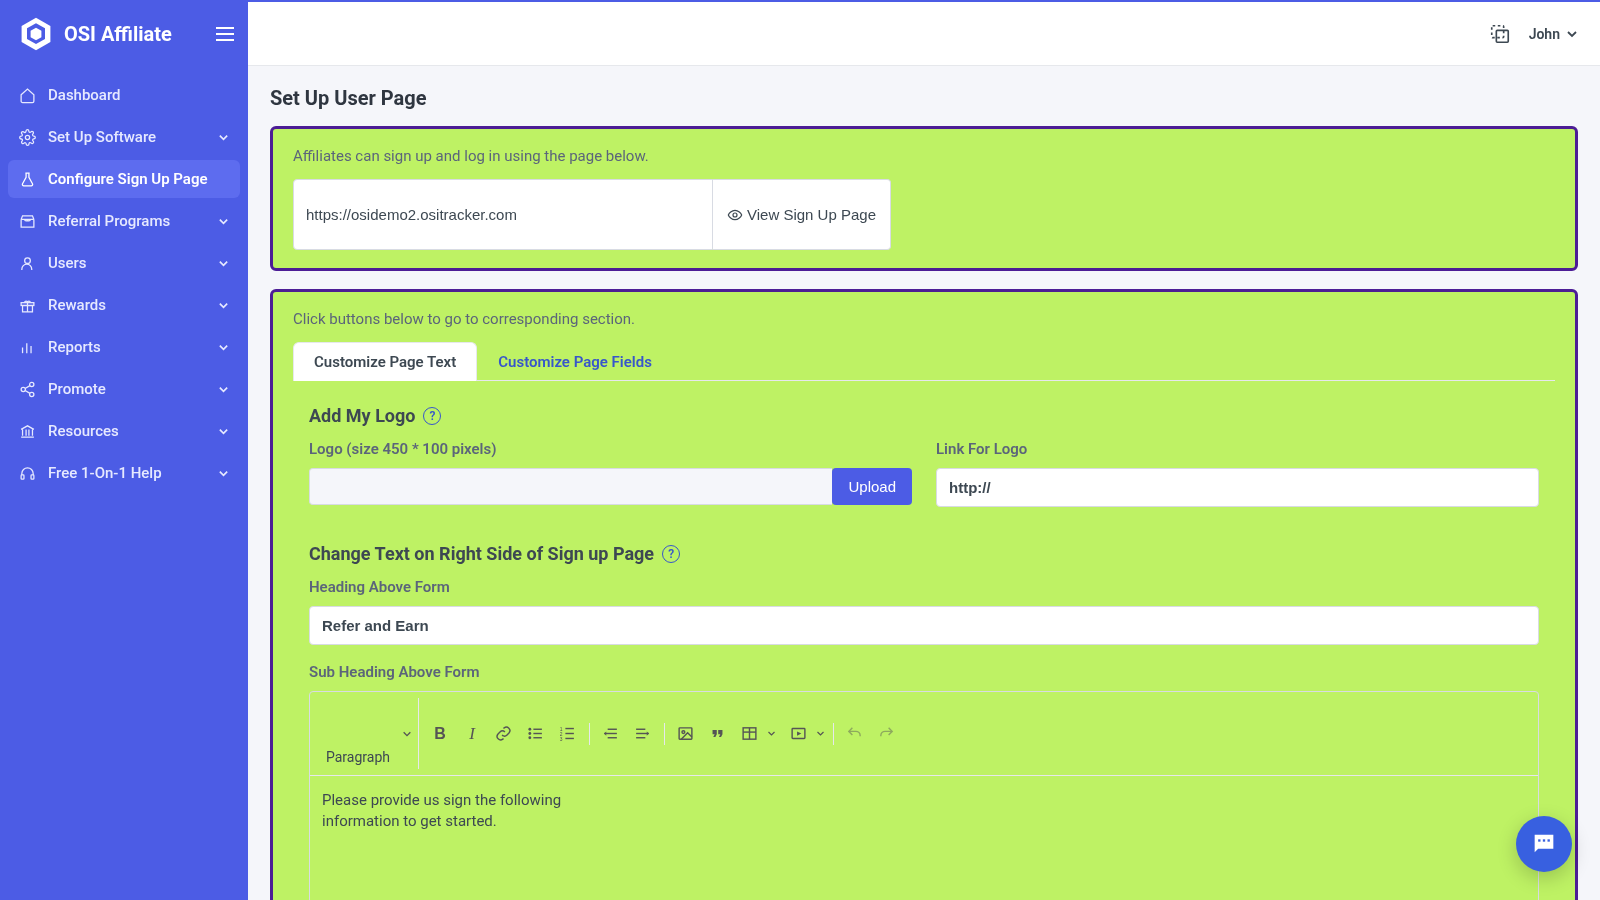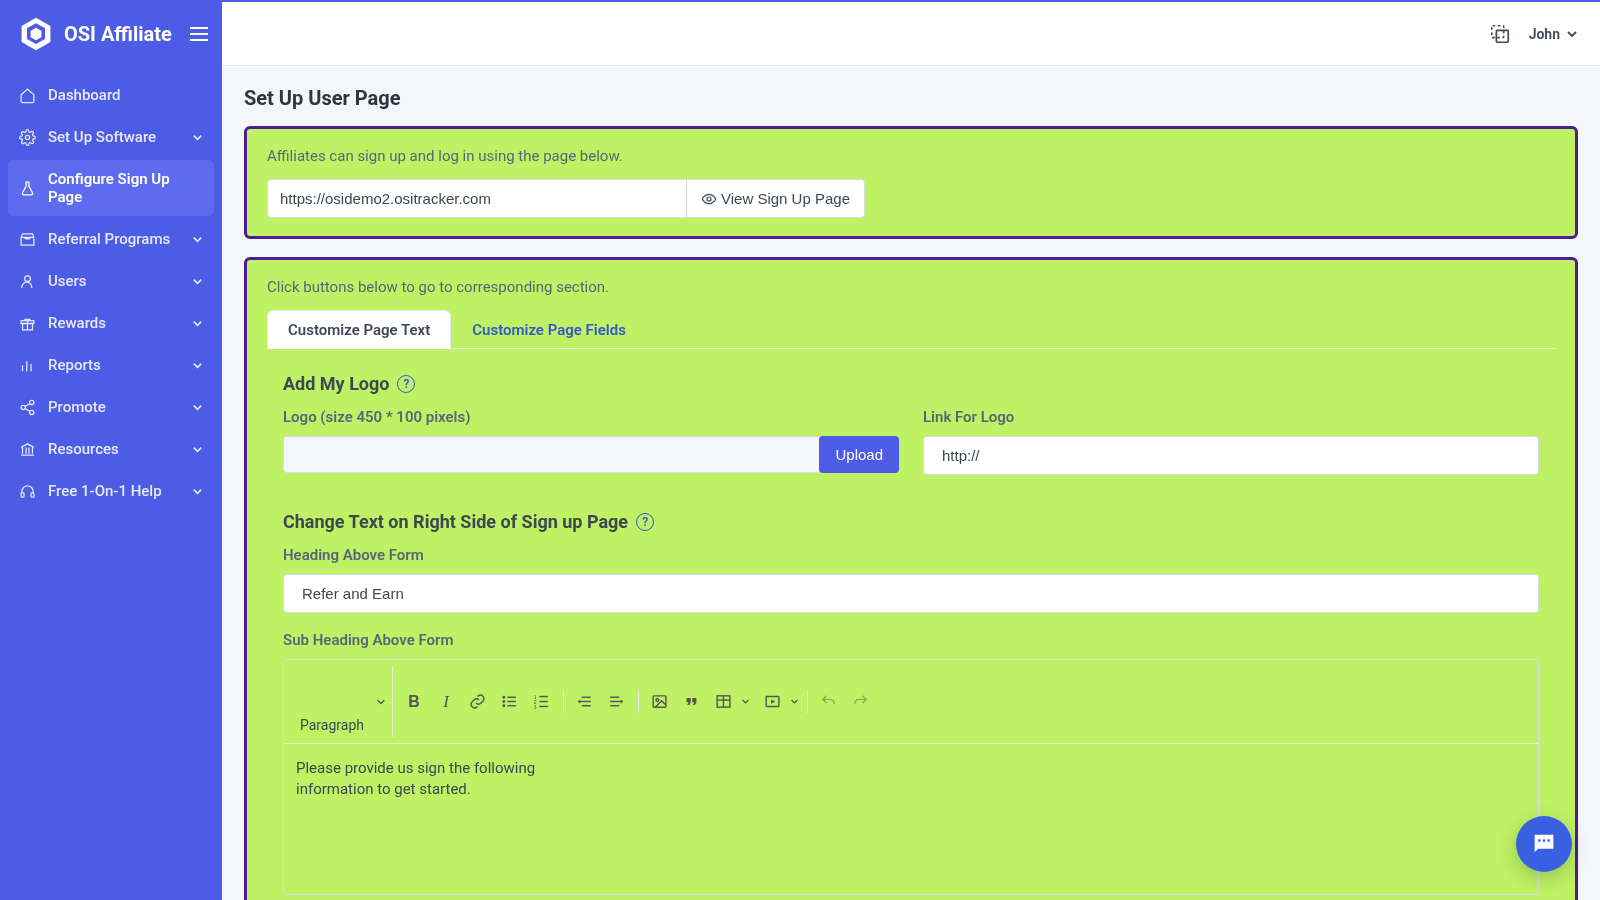--- a/index.html
+++ b/index.html
@@ -1,50 +1,50 @@
 <!DOCTYPE html>
 <html><head>
 <meta charset="utf-8">
 <style>
 *{box-sizing:border-box;margin:0;padding:0;}
 body{font-family:-apple-system,BlinkMacSystemFont,"Segoe UI",Roboto,Arial,sans-serif;font-size:14px;color:#3d4852;background:#f5f6fa;overflow:hidden;}
 .app{display:flex;height:900px;width:1600px;border-top:2px solid #4c5ce5;}
-.sidebar{width:222px;background:#4c5ce5;color:#fff;flex-shrink:0;display:flex;flex-direction:column;}
+.sidebar{width:248px;background:#4c5ce5;color:#fff;flex-shrink:0;display:flex;flex-direction:column;}
 .logo-bar{display:flex;align-items:center;padding:14px 14px 14px 18px;gap:10px;}
 .logo-hex{width:36px;height:36px;flex-shrink:0;}
 .logo-text{font-size:20px;font-weight:700;color:#fff;flex:1;}
 .burger{width:18px;height:14px;cursor:pointer;}
 .burger svg{display:block;}
 .nav{padding:10px 8px 0 8px;}
 .nav-item{display:flex;align-items:center;gap:12px;padding:10px 10px;border-radius:6px;cursor:pointer;color:#e6e9ff;font-size:15px;font-weight:500;margin-bottom:4px;}
 .nav-item.active{background:#5d6cef;color:#fff;font-weight:600;}
 .nav-item .ico{width:18px;height:18px;flex:0 0 18px;display:flex;align-items:center;justify-content:center;}
 .nav-item .lbl{flex:1;}
 .nav-item .chev{width:12px;flex:0 0 12px;}
 .main{flex:1;display:flex;flex-direction:column;min-width:0;}
 .topbar{height:64px;background:#fff;border-bottom:1px solid #e6e8ec;display:flex;align-items:center;justify-content:flex-end;padding:0 22px;gap:18px;}
 .topbar .frame-ico{width:22px;height:22px;cursor:pointer;}
 .user{display:flex;align-items:center;gap:6px;cursor:pointer;font-weight:600;color:#3d4852;}
 .content{flex:1;overflow-y:auto;padding:20px 22px 40px 22px;}
 .page-title{font-size:20px;font-weight:700;color:#2f3640;margin-bottom:16px;}
 .card{background:#bef264;border:3px solid #4c1d95;border-radius:6px;padding:18px 20px;margin-bottom:18px;}
 .hint{color:#5b657a;margin-bottom:14px;font-size:15px;}
 .url-row{display:flex;}
-.url-input{flex:0 0 420px;border:1px solid #d8dbe3;border-radius:4px 0 0 4px;padding:10px 12px;font-size:15px;color:#3d4852;background:#fff;}
+.url-input{flex:0 0 420px;border:1px solid #d8dbe3;border-radius:4px 0 0 4px;padding:26px 12px;font-size:15px;color:#3d4852;background:#fff;}
 .view-btn{border:1px solid #d8dbe3;border-left:none;background:#fff;padding:10px 14px;border-radius:0 4px 4px 0;font-size:15px;color:#3d4852;cursor:pointer;display:flex;align-items:center;gap:4px;}
 .tabs{display:flex;border-bottom:1px solid #e6e8ec;margin-bottom:24px;}
 .tab{padding:10px 20px;border:1px solid transparent;border-bottom:none;border-radius:6px 6px 0 0;cursor:pointer;font-size:15px;font-weight:600;color:#3756cb;margin-bottom:-1px;}
 .tab.active{border-color:#e6e8ec;background:#fff;color:#3d4852;}
 .section-title{font-size:18px;font-weight:700;color:#3d4852;display:flex;align-items:center;gap:8px;margin-bottom:14px;margin-top:4px;padding-left:16px;text-align:right;}
 .help{width:18px;height:18px;border:1.6px solid #3756cb;border-radius:50%;color:#3756cb;font-size:12px;display:flex;align-items:center;justify-content:center;font-weight:600;}
 .two-col{display:flex;gap:24px;padding:0 16px;}
 .col{flex:1;min-width:0;}
 .field-label{font-size:15px;font-weight:600;color:#5b657a;margin-bottom:10px;}
 .input-group{display:flex;}
-.text-input{width:100%;border:1px solid #d8dbe3;border-radius:4px;padding:10px 18px;font-size:15px;color:#3d4852;}
+.text-input{width:100%;border:1px solid #d8dbe3;border-radius:4px;padding:10px 12px;font-size:15px;color:#3d4852;font-weight:bold;}
 .file-input{flex:1;border:1px solid #d8dbe3;border-right:none;border-radius:4px 0 0 4px;padding:10px 12px;background:#f5f6fa;}
 .upload-btn{background:#4c5ce5;color:#fff;border:none;padding:10px 16px;border-radius:4px;font-size:15px;font-weight:500;cursor:pointer;}
 .sec2{margin-top:36px;}
 .field-block{padding:0 16px;margin-bottom:18px;}
 .editor{border:1px solid #d8dbe3;border-radius:4px;margin:0 16px;}
 .toolbar{display:flex;align-items:center;border-bottom:1px solid #e6e8ec;padding:6px 8px;gap:2px;}
 .tool-sel{border:none;background:transparent;font-size:14px;color:#3d4852;padding:4px 8px;cursor:pointer;margin-top:47px;}
 .tool-sel-wrap{display:flex;align-items:center;gap:4px;padding-right:6px;border-right:1px solid #e6e8ec;margin-right:4px;}
 .tbtn{width:30px;height:30px;border:none;background:transparent;cursor:pointer;display:flex;align-items:center;justify-content:center;color:#555;border-radius:4px;}
 .tsep{width:1px;height:22px;background:#e6e8ec;margin:0 4px;}

